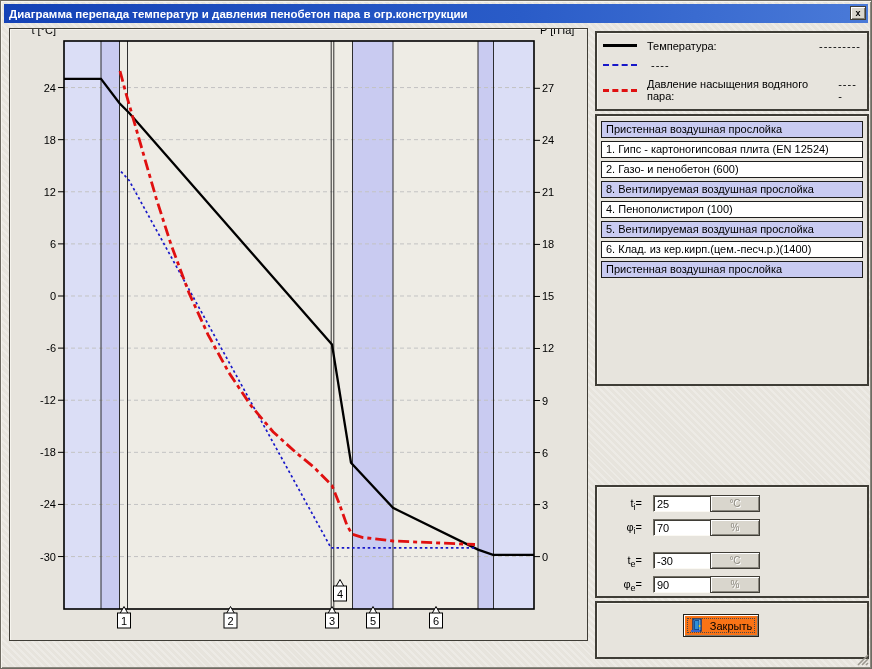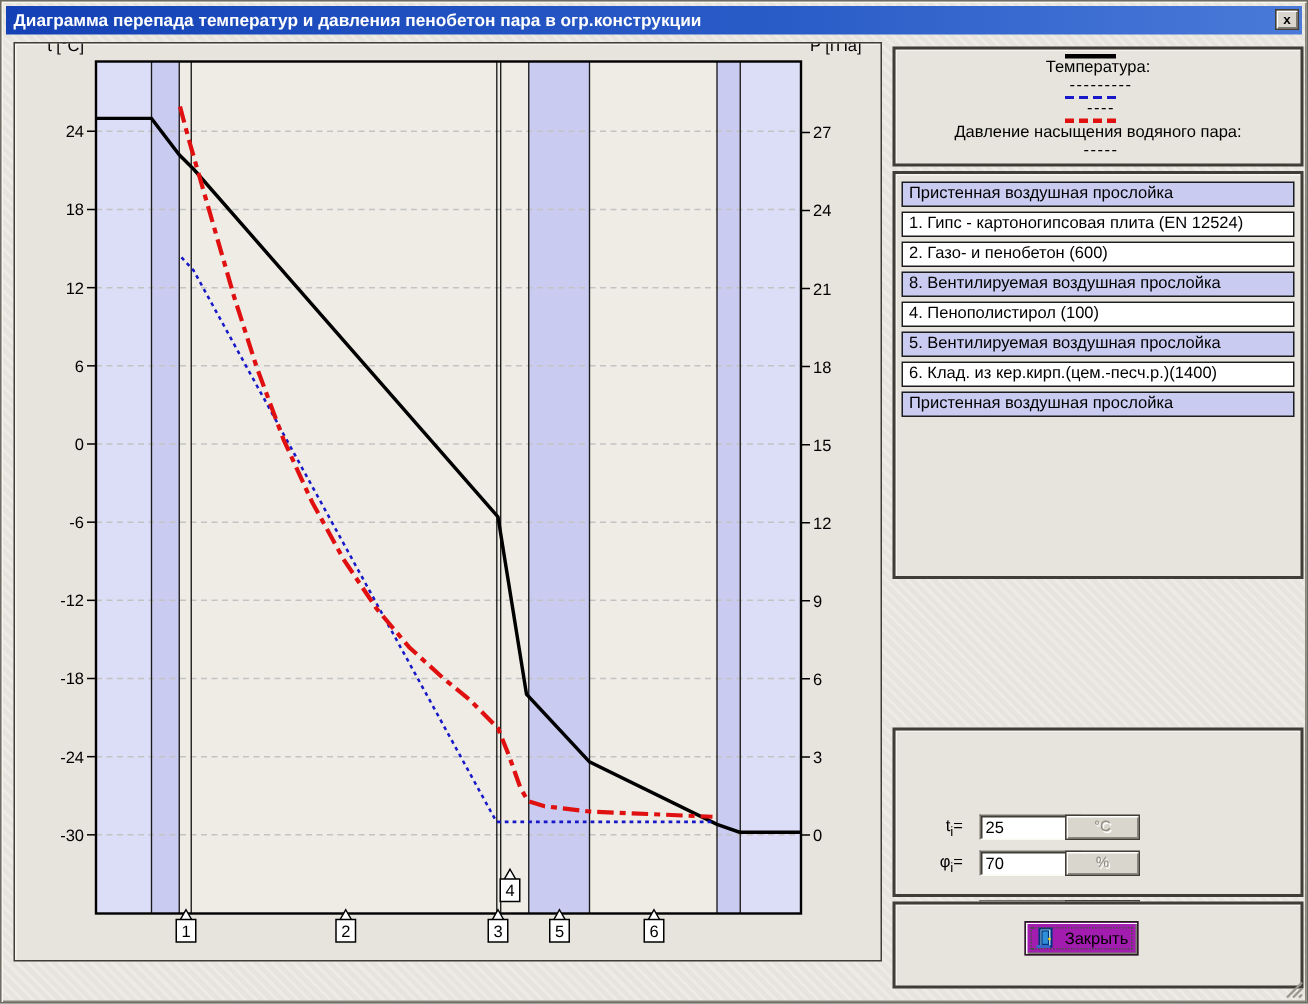--- a/index.html
+++ b/index.html
@@ -25,53 +25,53 @@
   }
   .panel{
     position:absolute;background:#e7e4dd;
     border:2px solid #3f3d36;
     box-shadow:inset 1px 1px 0 #f6f4ee;
   }
   .chart-panel{left:8px;top:27px;width:579px;height:613px;border-width:1px;}
   .chart-panel svg{position:absolute;left:0;top:0;}
   text{font-family:"Liberation Sans",sans-serif;}
   .legend-panel{left:594px;top:30px;width:274px;height:80px;display:flex;flex-direction:column;justify-content:space-around;padding:3px 6px;}
-  .legend-row{display:flex;align-items:center;font-size:11px;color:#000;flex-direction:column;}
+  .legend-row{display:flex;align-items:center;font-size:11px;color:#000;}
   .legend-sample{width:34px;height:0;margin-right:10px;flex:0 0 auto;}
   .s-solid{border-top:3px solid #000;}
   .s-dotted{border-top:2px dashed #1818c8;}
   .s-dashed{border-top:3px dashed #e01010;}
   .legend-label{flex:1 1 auto;}
   .legend-dashes{margin-left:4px;letter-spacing:1px;}
   .layers-panel{left:594px;top:113px;width:274px;height:272px;padding:5px 3px;}
   .layer-item{
     height:17px;margin:0 1px 3px 1px;background:#fff;border:1px solid #1d1d1d;
     font-size:11px;line-height:15px;padding-left:4px;color:#000;white-space:nowrap;overflow:hidden;
   }
   .layer-item.hl{background:#c9cbf1;}
   .params-panel{left:594px;top:484px;width:274px;height:113px;}
-  .param-row{position:absolute;left:0;height:17px;width:100%;font-size:11px;margin-top:48px;}
+  .param-row{position:absolute;left:0;height:17px;width:100%;font-size:11px;}
   .param-label{position:absolute;right:225px;top:2px;white-space:nowrap;}
   .param-label sub{font-size:9px;}
   .param-input{
     position:absolute;left:56px;top:0;width:68px;height:17px;background:#fff;
     border:1px solid #716e65;border-right-color:#fbf9f3;border-bottom-color:#fbf9f3;
     box-shadow:inset 1px 1px 0 #3f3d36;
     font-size:11px;padding:0 0 0 3px;color:#000;
   }
   .unit-btn{
     position:absolute;left:113px;top:0;width:50px;height:17px;
     background:#d9d6cd;border:1px solid #403e37;
     box-shadow:inset 1px 1px 0 #fff, inset -1px -1px 0 #8a877e;
     font-size:10px;color:#8e8b82;text-shadow:1px 1px 0 #fff;text-align:center;line-height:15px;
   }
   .button-panel{left:594px;top:600px;width:274px;height:58px;}
   .btn-close{
     position:absolute;left:86px;top:11px;width:76px;height:23px;
-    background:#a21caf;border:1px solid #23221d;
+    background:#f97316;border:1px solid #23221d;
     box-shadow:inset 1px 1px 0 #fff, inset -1px -1px 0 #807d74;
     font-size:11px;color:#000;display:flex;align-items:center;justify-content:center;gap:5px;cursor:default;
   }
   .btn-close::after{content:"";position:absolute;inset:3px;border:1px dotted #4a4a4a;}
   .resize-grip{position:absolute;right:2px;bottom:2px;width:13px;height:13px;}
 </style>
 </head>
 <body>
 
 <div class="window">

